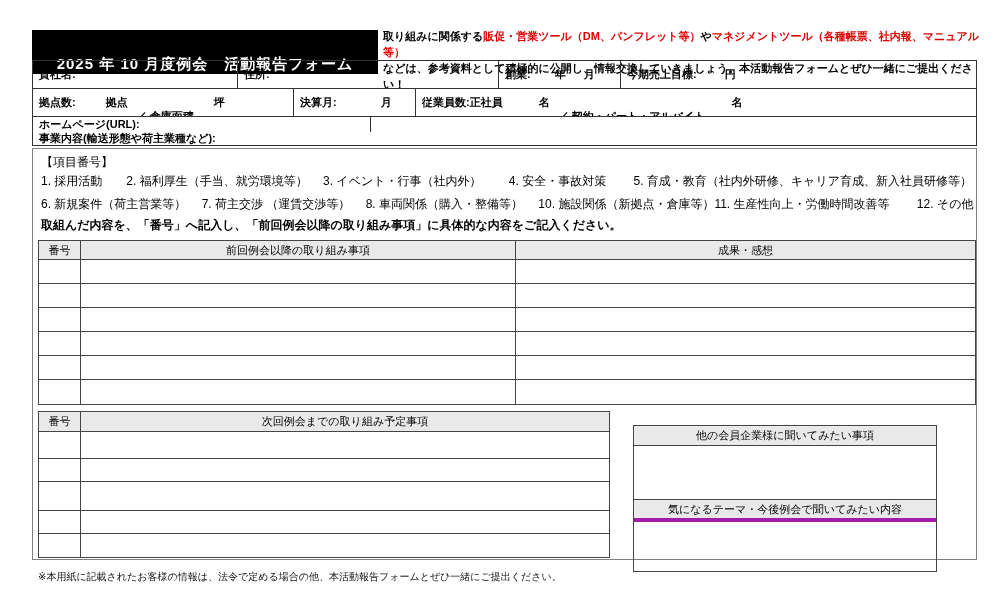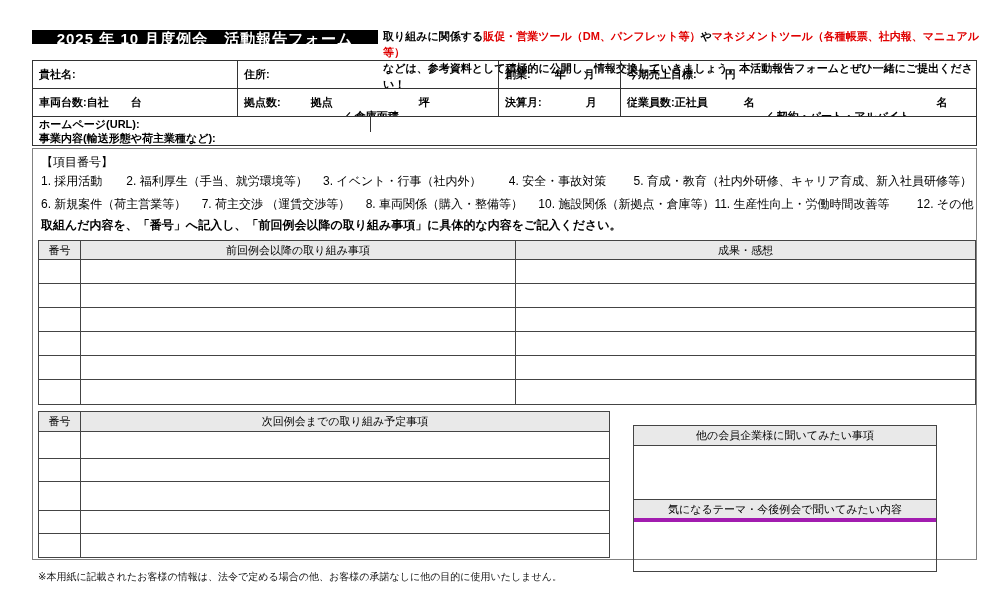--- a/index.html
+++ b/index.html
@@ -4,22 +4,22 @@
 <style>
   * { margin:0; padding:0; box-sizing:border-box; }
   body { background:#fff; }
   #page {
     position:relative; width:1002px; height:610px; background:#ffffff;
     font-family:"Liberation Sans","DejaVu Sans",sans-serif; color:#000;
     overflow:hidden;
   }
   
   .title-box {
-    position:absolute; left:32px; top:30px; width:346px; height:14px;
-    background:#000; color:#fff; display:flex; align-items:flex-start; justify-content:center;
+    position:absolute; left:32px; top:30px; width:346px; height:44px;
+    background:#000; color:#fff; display:flex; align-items:flex-end; justify-content:center;
     font-size:15px; font-weight:bold; letter-spacing:1px;
   }
   .intro {
     position:absolute; left:383px; top:28px; width:600px;
     font-size:11px; line-height:16px; font-weight:bold;
   }
   .intro .red { color:#e00000; }
   
   .info-table { position:absolute; left:32px; top:60px; width:945px; border:1px solid #333; }
   .irow { display:flex; height:28px; border-bottom:1px solid #333; }
@@ -96,24 +96,20 @@
         <span>創業:</span>
         <span class="u24">年</span>
         <span class="u18">月</span>
       </div>
       <div class="icell">
         <span>今期売上目標:</span>
         <span class="u28">円</span>
       </div>
     </div>
     <div class="irow">
-      <div class="icell w205">
-        <span>車両台数:自社</span>
-        <span class="u22">台</span>
-      </div>
       <div class="icell w261">
         <span>拠点数:</span>
         <span class="u30">拠点</span>
         <span class="u8">／ 倉庫面積</span>
         <span class="u20">坪</span>
       </div>
       <div class="icell w122">
         <span>決算月:</span>
         <span class="u44">月</span>
       </div>
@@ -206,15 +202,15 @@
     </div>
 
     <div class="table2R">
       <div class="t2r-head">他の会員企業様に聞いてみたい事項</div>
       <div class="t2r-empty1"></div>
       <div class="t2r-sub">気になるテーマ・今後例会で聞いてみたい内容</div>
       <div class="t2r-empty2"></div>
     </div>
   </div>
 
-  <div class="footer-note">※本用紙に記載されたお客様の情報は、法令で定める場合の他、お客様の承諾なしに他の目的に使用いたしません。</div>
+  <div class="footer-note">※本用紙に記載されたお客様の情報は、法令で定める場合の他、本活動報告フォームとぜひ一緒にご提出ください。</div>
 
 </div>
 
 </body></html>

